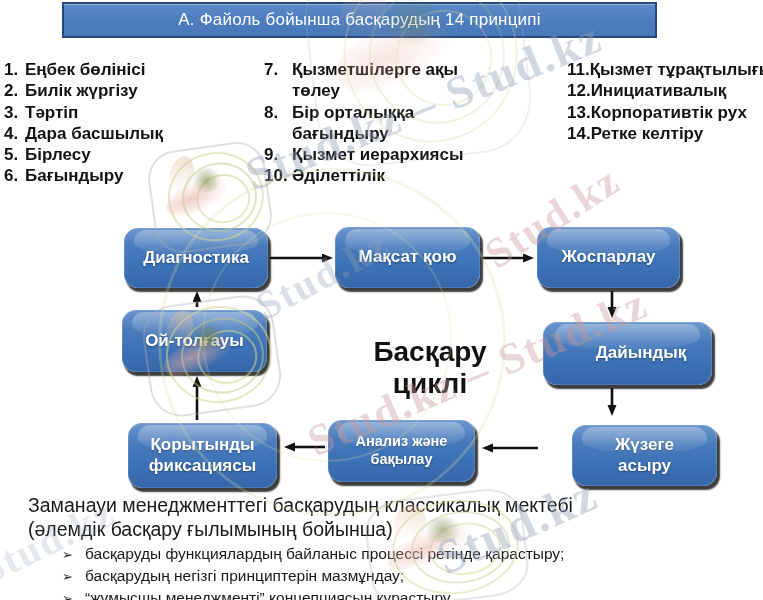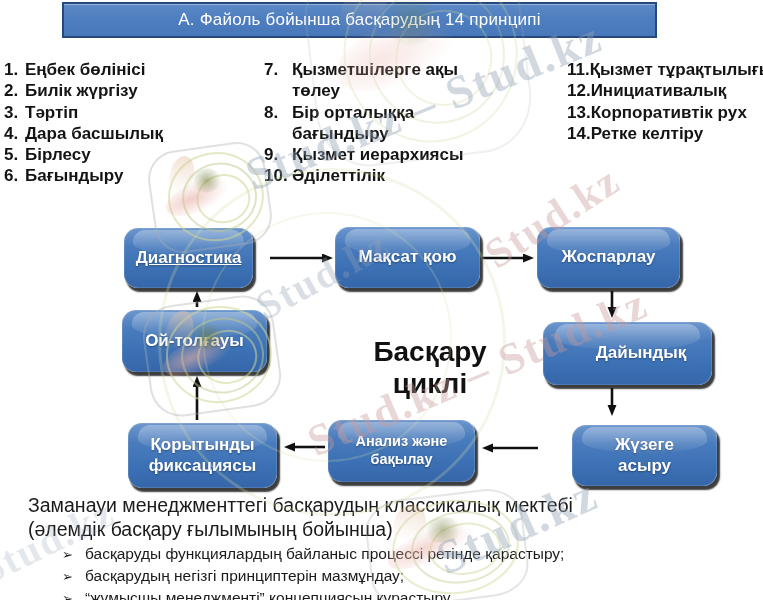--- a/index.html
+++ b/index.html
@@ -155,21 +155,21 @@
     <div class="pitem">
         <span class="pnum">13.</span>
         <span class="ptxt">Корпоративтік рух</span>
       </div>
     <div class="pitem">
         <span class="pnum">14.</span>
         <span class="ptxt">Ретке келтіру</span>
       </div>
   </div>
 
-  <div class="cbox" style="left:124px;top:228px;width:129px;height:60px;text-decoration:underline;">
+  <div class="cbox" style="left:124px;top:228px;width:144px;height:60px;">
       <span>Диагностика</span>
     </div>
   <div class="cbox" style="left:335px;top:227px;width:145px;height:61px;">
       <span>Мақсат қою</span>
     </div>
   <div class="cbox" style="left:537px;top:227px;width:143px;height:61px;">
       <span>Жоспарлау</span>
     </div>
   <div class="cbox" style="left:122px;top:310px;width:145px;height:62px;">
       <span>Ой-толғауы</span>

